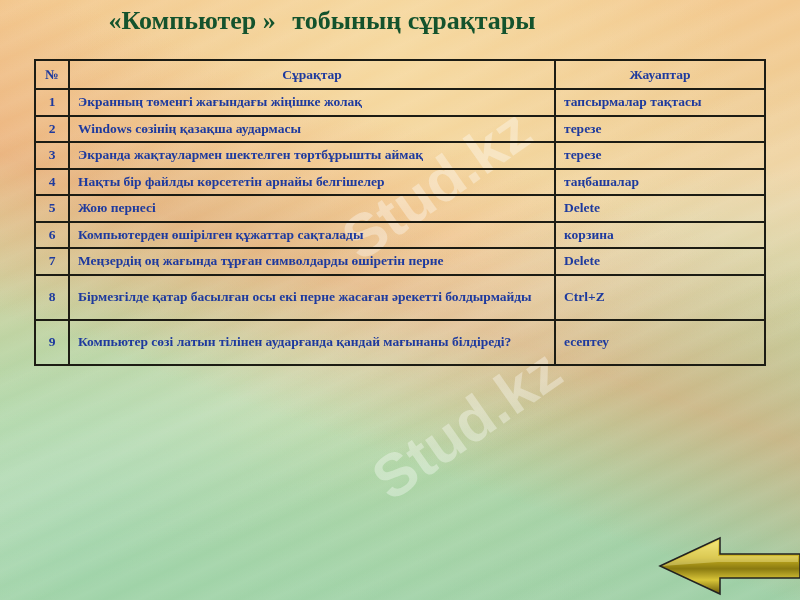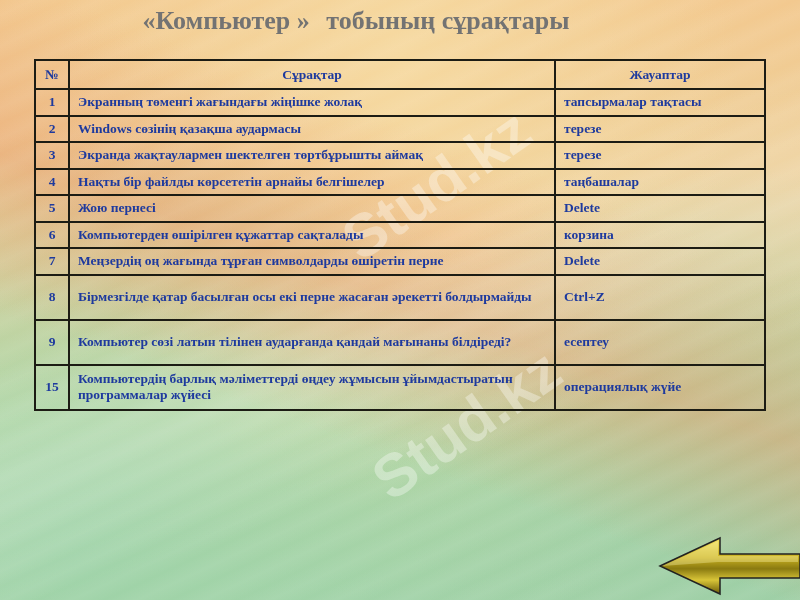--- a/index.html
+++ b/index.html
@@ -38,23 +38,22 @@
       white-space: nowrap;
     }
     .title {
       position: absolute;
       top: 6px;
       left: 0;
       width: 644px;
       text-align: center;
       font-size: 26px;
       font-weight: bold;
-      color: #737373;
+      color: #14532d;
       letter-spacing: 0px;
-      padding-left: 34px;
     }
     .title span { margin-left: 10px; }
     table.qt {
       position: absolute;
       left: 34px;
       top: 59px;
       width: 732px;
       border-collapse: collapse;
       font-weight: bold;
       color: #1e3a9e;
@@ -144,25 +143,20 @@
     <tr class="tall">
       <td class="num">8</td>
       <td class="q">Бірмезгілде қатар басылған осы екі перне жасаған әрекетті болдырмайды</td>
       <td class="a">Ctrl+Z</td>
     </tr>
     <tr class="tall">
       <td class="num">9</td>
       <td class="q">Компьютер сөзі латын тілінен аударғанда қандай мағынаны білдіреді?</td>
       <td class="a">есептеу</td>
     </tr>
-    <tr class="tall">
-      <td class="num">15</td>
-      <td class="q">Компьютердің барлық мәліметтерді өңдеу жұмысын ұйымдастыратын программалар жүйесі</td>
-      <td class="a">операциялық жүйе</td>
-    </tr>
   </tbody>
 </table>
 
 <div class="back-arrow">
   <svg width="142" height="60" viewBox="0 0 142 60">
     <defs>
       <linearGradient id="gold" x1="0" y1="0" x2="0" y2="1">
         <stop offset="0" stop-color="#f2e060"></stop>
         <stop offset="0.35" stop-color="#c8b020"></stop>
         <stop offset="0.55" stop-color="#8a7a10"></stop>

